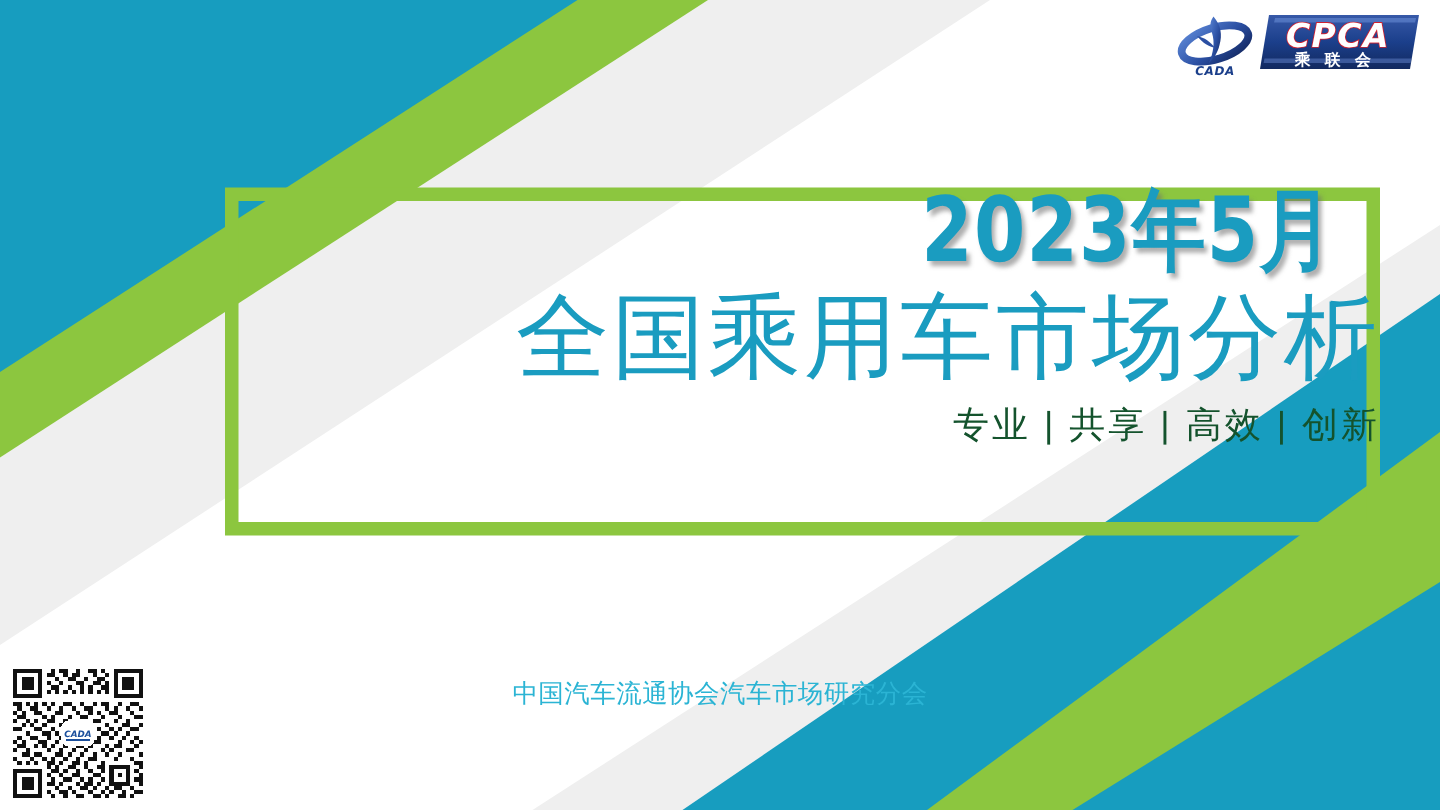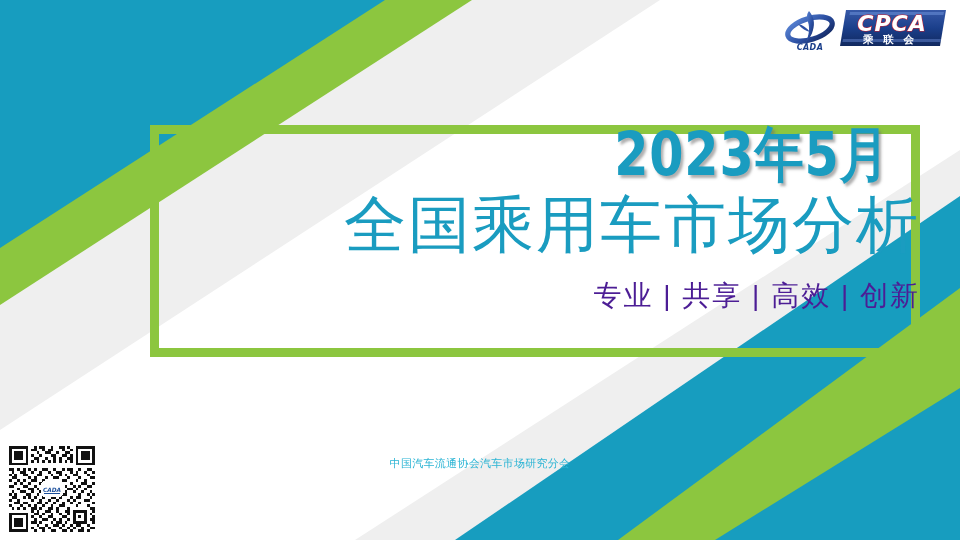--- a/index.html
+++ b/index.html
@@ -49,34 +49,34 @@
     margin-top:-4px;
     font-size:62px;
     line-height:76px;
     font-weight:normal;
     color:#1A9CC0;
     letter-spacing:2px;
     font-family:"DejaVu Sans","Liberation Sans",sans-serif;
     white-space:nowrap;
   }
   #subtitle{
-    margin-top:20px;
-    font-size:28px;
+    margin-top:8px;
+    font-size:24px;
     line-height:26px;
-    color:#4c1d95;
+    color:#14532d;
     letter-spacing:2px;
     white-space:nowrap;
   }
 
   
   #footer{
     position:absolute;left:0;top:455px;width:960px;
     text-align:center;
     color:#2BB4D4;
-    font-size:11px;
+    font-size:17px;
     line-height:16px;
     letter-spacing:0.3px;
   }
   #footer div{white-space:nowrap;}
 
   
   #logo{
     position:absolute;right:14px;top:6px;
     width:162px;height:52px;
   }

